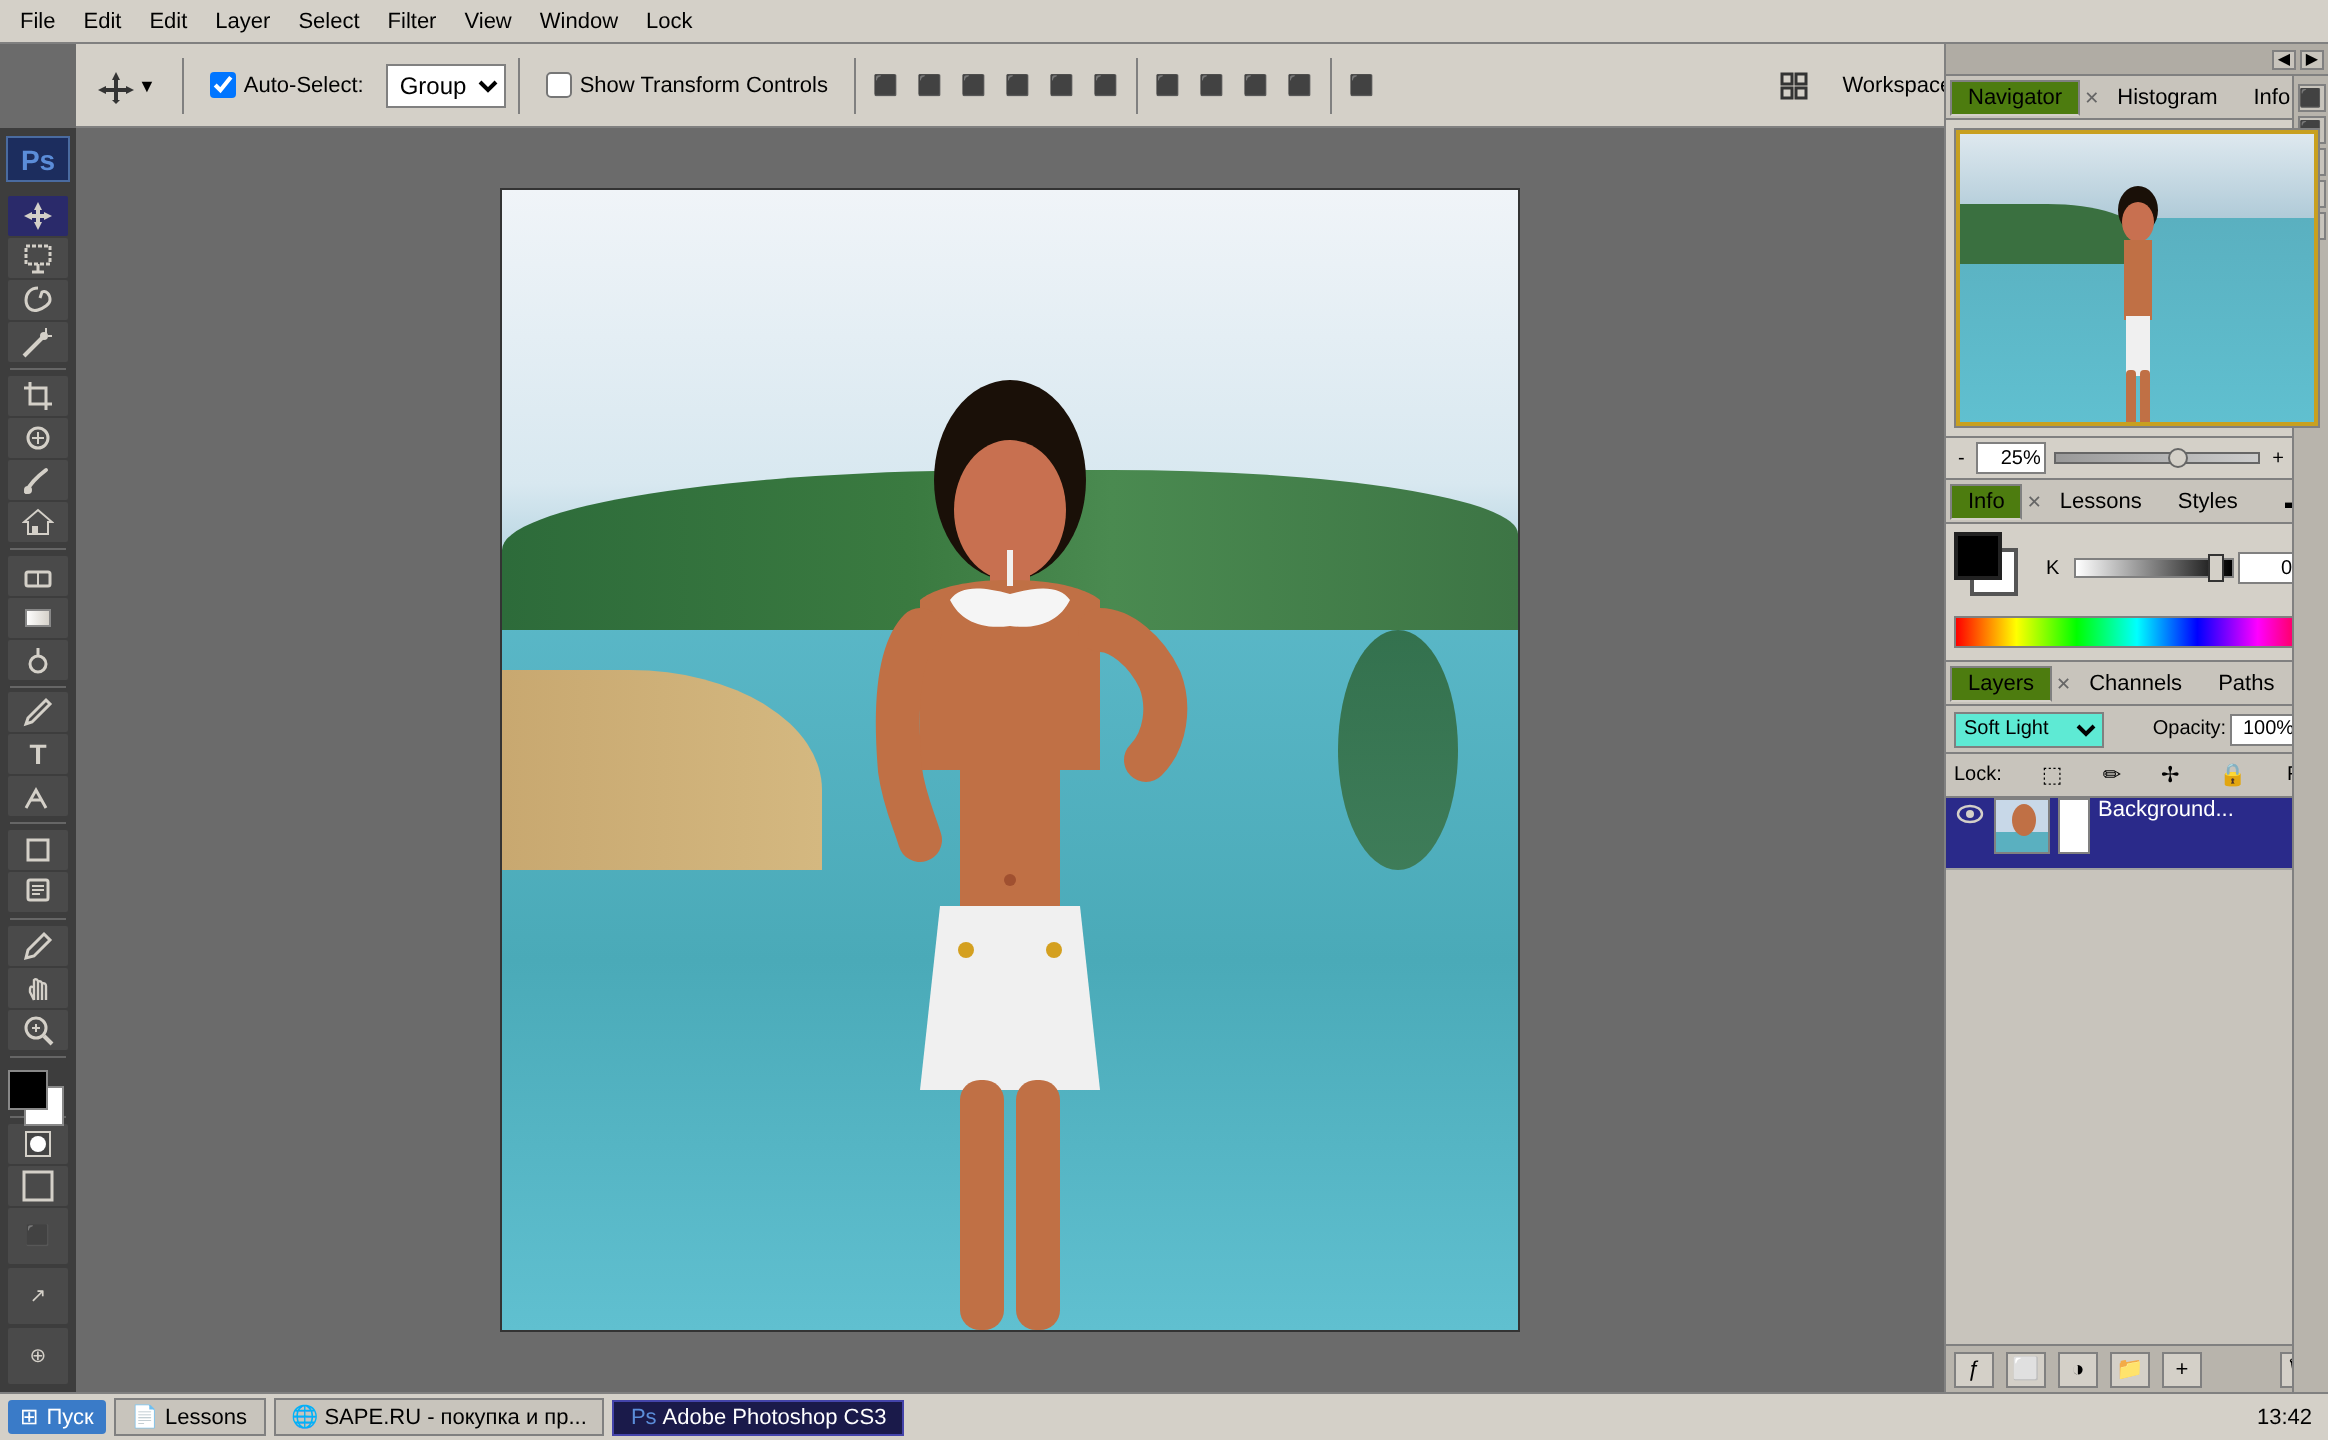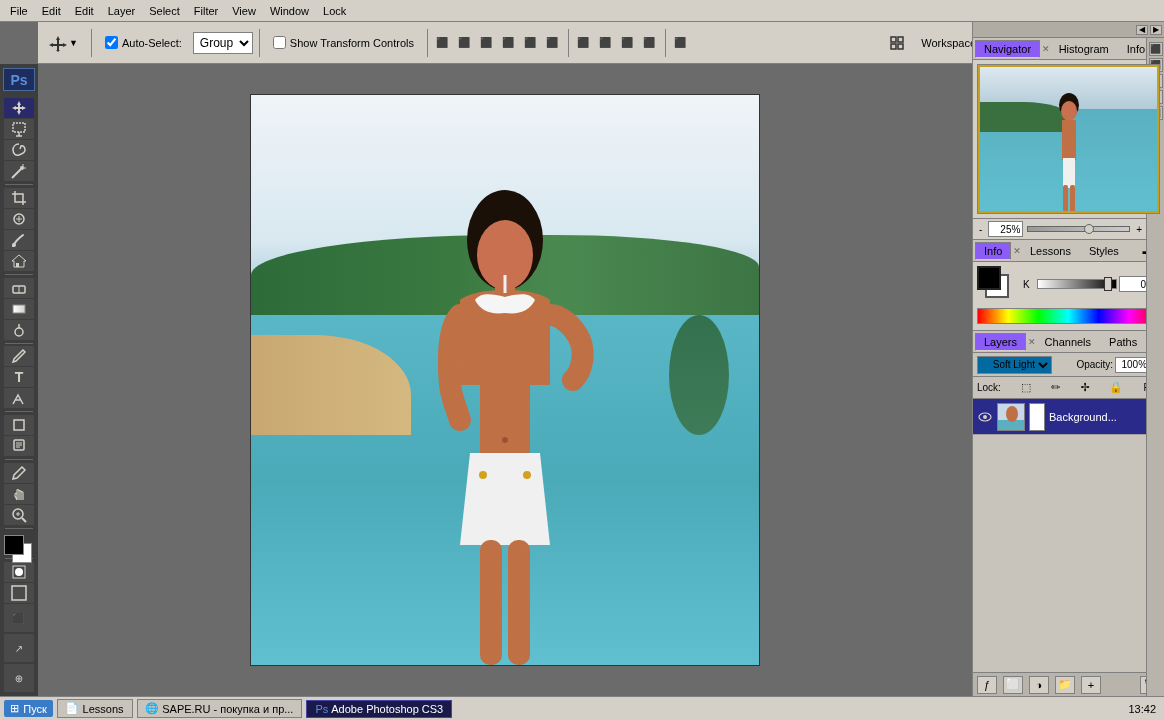--- a/index.html
+++ b/index.html
@@ -104,21 +104,21 @@
     }
     .panel-tabs {
       height: 22px; background: #c8c4bc; display: flex; align-items: center;
       border-bottom: 1px solid #808080; padding: 0 2px;
     }
     .panel-tab {
       padding: 2px 8px; font-size: 11px; cursor: pointer; border: 1px solid transparent;
       background: #c8c4bc;
     }
     .panel-tab.active {
-      background: #8b5cf6; border-top: 1px solid #808080; border-left: 1px solid #808080;
+      background: #4d7c0f; border-top: 1px solid #808080; border-left: 1px solid #808080;
       border-right: 1px solid #808080; border-bottom: 1px solid #d4d0c8; margin-bottom: -1px;
     }
     .panel-tab-close { font-size: 9px; margin-left: 2px; color: #666; cursor: pointer; }
     .navigator-thumb {
       margin: 4px; background: #fff; border: 1px solid #808080;
       height: 150px; overflow: hidden; position: relative;
     }
     .nav-thumb-img {
       width: 100%; height: 100%;
       background: linear-gradient(to bottom, #c8d8e8 0%, #a0c0d0 30%, #70b0c0 60%, #90c0d0 100%);
@@ -165,21 +165,21 @@
       border: 1px solid #808080; cursor: crosshair;
     }
 
     
     #layers-panel { flex: 1; display: flex; flex-direction: column; overflow: hidden; }
     .layers-toolbar {
       height: 24px; background: #c8c4bc; display: flex; align-items: center;
       padding: 0 4px; gap: 4px; border-bottom: 1px solid #808080;
     }
     .layers-mode-select {
-      height: 18px; font-size: 10px; background: #0369a1; border: 1px solid #808080; width: 75px; text-align: right;
+      height: 18px; font-size: 10px; background: #5eead4; border: 1px solid #808080; width: 75px;
     }
     .layers-opacity {
       display: flex; align-items: center; gap: 2px; margin-left: auto;
     }
     .layers-opacity-label { font-size: 10px; }
     .layers-opacity-input {
       width: 35px; height: 16px; font-size: 10px; border: 1px solid #808080;
       text-align: right; padding: 0 2px;
     }
     .layers-opacity-arrow { font-size: 8px; cursor: pointer; }
@@ -192,21 +192,21 @@
     .fill-row {
       margin-left: auto; display: flex; align-items: center; gap: 2px;
     }
     .fill-label { font-size: 10px; }
     .fill-input {
       width: 35px; height: 16px; font-size: 10px; border: 1px solid #808080;
       text-align: right; padding: 0 2px;
     }
     .layers-list { flex: 1; overflow-y: auto; background: #c8c4bc; }
     .layer-row {
-      height: 36px; display: flex; align-items: center; padding: 13px 4px; gap: 4px;
+      height: 36px; display: flex; padding: 0 4px; gap: 4px;
       border-bottom: 1px solid #a0a0a0; cursor: pointer;
     }
     .layer-row.active { background: #2a2a8a; color: #fff; }
     .layer-eye { width: 16px; height: 16px; display: flex; align-items: center; justify-content: center; cursor: pointer; }
     .layer-thumb {
       width: 28px; height: 28px; border: 1px solid #808080; background: #fff;
       overflow: hidden; flex-shrink: 0;
     }
     .layer-thumb-inner {
       width: 100%; height: 100%;

